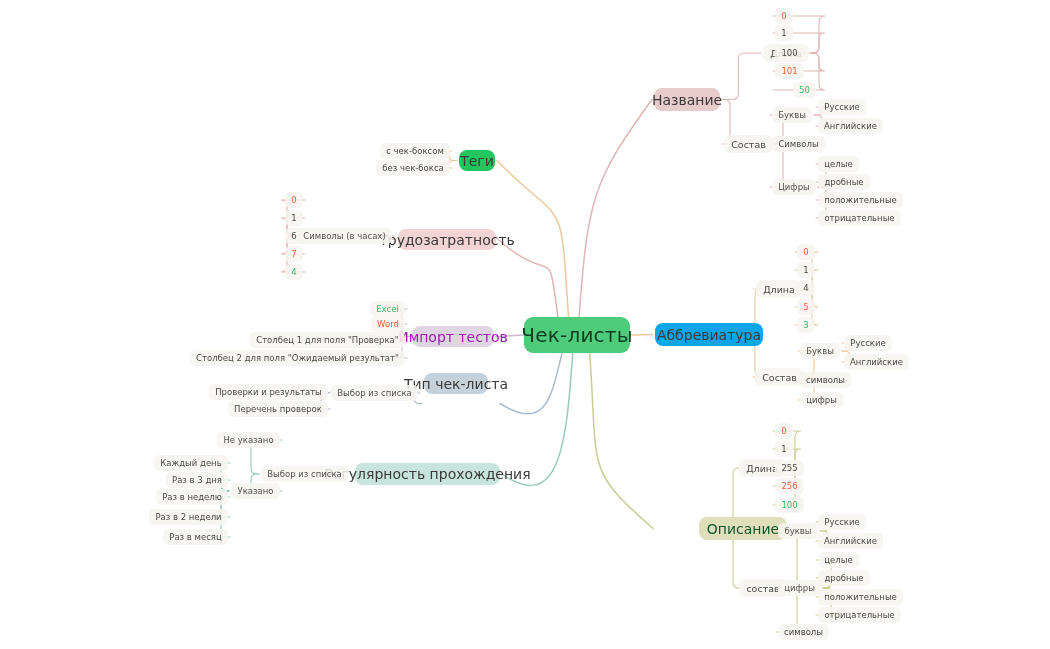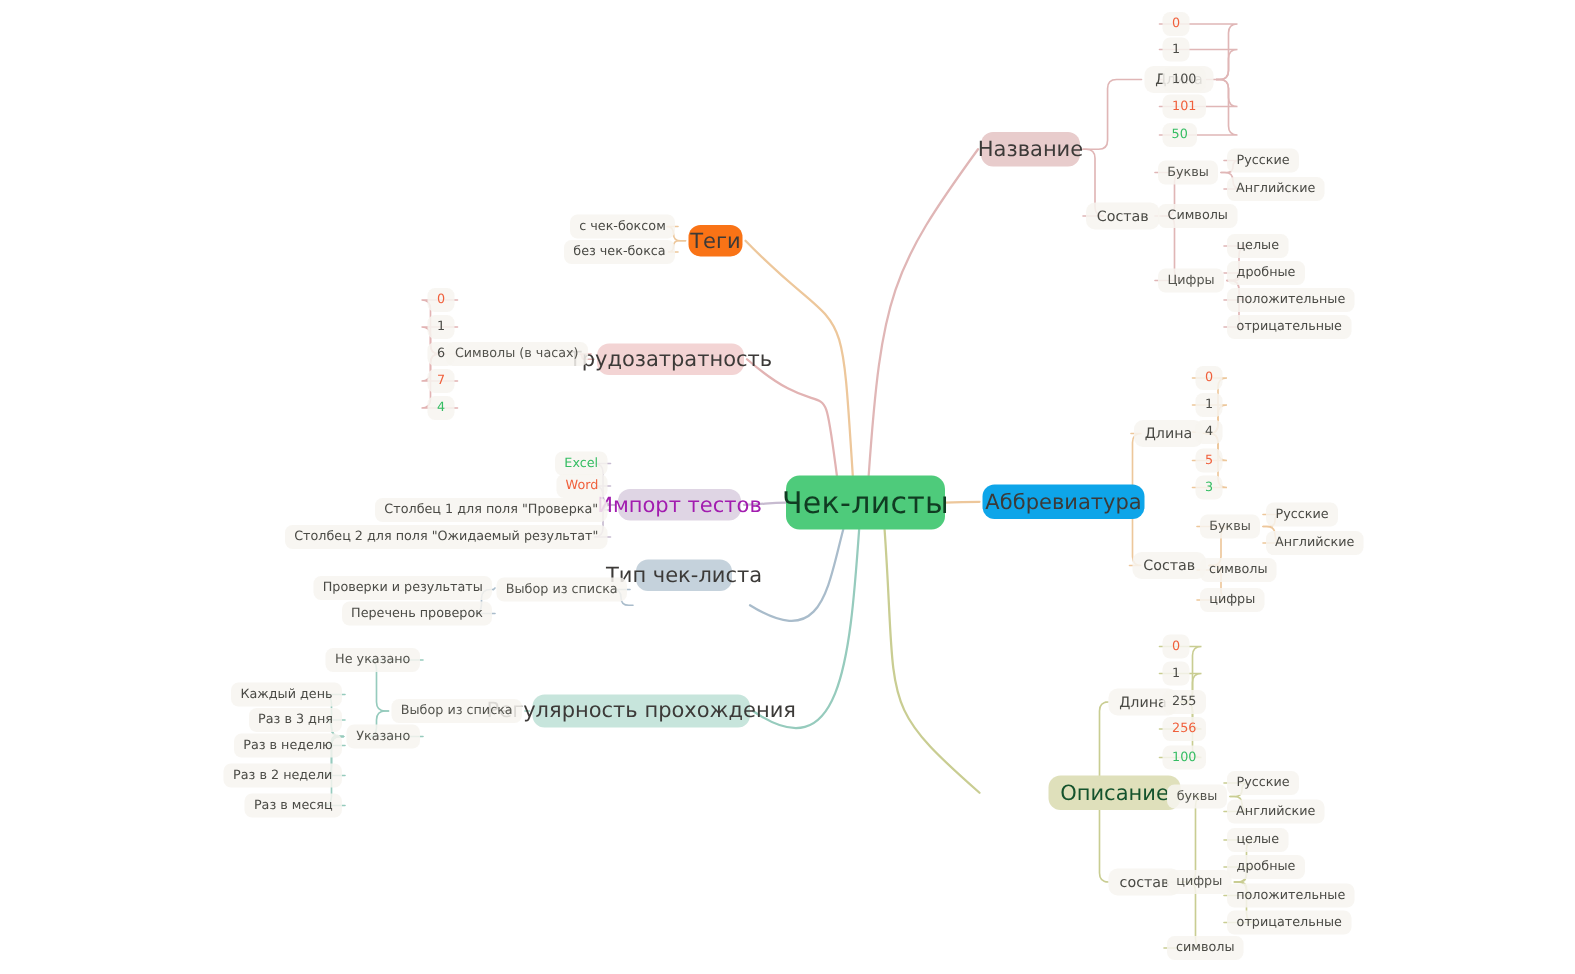--- a/index.html
+++ b/index.html
@@ -96,31 +96,31 @@
       <path d="M229,491 L226.5,491 Q221,491 221,485.5 L221,485.5 Q221,480 215.5,480 L230,480" stroke="#96cbbd" stroke-width="1.1" fill="none" stroke-linecap="round"></path>
       <path d="M229,491 L224,491 Q221,491 221,494 L221,494 Q221,497 218,497 L230,497" stroke="#96cbbd" stroke-width="1.1" fill="none" stroke-linecap="round"></path>
       <path d="M229,491 L227,491 Q221,491 221,497 L221,511 Q221,517 215,517 L230,517" stroke="#96cbbd" stroke-width="1.1" fill="none" stroke-linecap="round"></path>
       <path d="M229,491 L227,491 Q221,491 221,497 L221,531 Q221,537 215,537 L230,537" stroke="#96cbbd" stroke-width="1.1" fill="none" stroke-linecap="round"></path>
     </svg>
   <div id="nodes">
       <div class="node root" style="left: 524px; top: 317px; width: 106px; height: 36px; background: rgb(78, 203, 123);">Чек-листы</div>
       <div class="node main" style="left: 654px; top: 88px; width: 66px; height: 23px; background: rgb(232, 204, 204); color: rgb(60, 58, 56);">Название</div>
       <div class="node main" style="left: 655px; top: 323px; width: 108px; height: 23px; background: #0ea5e9; color: rgb(60, 58, 56);">Аббревиатура</div>
       <div class="node main" style="left: 655px; top: 517px; width: 88px; height: 23px; background: rgb(223, 224, 187); color: #14532d; margin-left: 44px;">Описание</div>
-      <div class="node main" style="left: 459px; top: 150px; width: 36px; height: 21px; background: #f97316; color: rgb(60, 58, 56);">Теги</div>
+      <div class="node main" style="left: 459px; top: 150px; width: 36px; height: 21px; background: #22c55e; color: rgb(60, 58, 56);">Теги</div>
       <div class="node main" style="left: 398px; top: 229px; width: 98px; height: 21px; background: rgb(243, 212, 212); color: rgb(60, 58, 56);">Трудозатратность</div>
       <div class="node main" style="left: 412px; top: 326px; width: 82px; height: 21px; background: rgb(223, 213, 228); color: #a21caf;">Импорт тестов</div>
       <div class="node main" style="left: 424px; top: 373px; width: 64px; height: 21px; background: rgb(197, 210, 220); color: rgb(60, 58, 56);">Тип чек-листа</div>
       <div class="node main" style="left: 355px; top: 463px; width: 145px; height: 22px; background: rgb(199, 229, 220); color: rgb(60, 58, 56);">Регулярность прохождения</div>
       <div class="node sub" style="left: 763px; top: 44px; width: 46px; height: 18px; background: rgba(247, 244, 240, 0.85);">Длина</div>
       <div class="node leaf c-red" style="left: 775px; top: 8px; width: 18px; height: 16px; background: rgba(247, 244, 240, 0.85);">0</div>
       <div class="node leaf c-dark" style="left: 775px; top: 25px; width: 18px; height: 16px; background: rgba(247, 244, 240, 0.85);">1</div>
       <div class="node leaf c-dark" style="left: 775px; top: 45px; width: 29px; height: 16px; background: rgba(247, 244, 240, 0.85);">100</div>
       <div class="node leaf c-red" style="left: 775px; top: 63px; width: 29px; height: 16px; background: rgba(247, 244, 240, 0.85);">101</div>
-      <div class="node leaf c-green" style="left: 775px; top: 82px; width: 23px; height: 16px; background: rgba(247, 244, 240, 0.85); text-align: right;">50</div>
+      <div class="node leaf c-green" style="left: 793px; top: 82px; width: 23px; height: 16px; background: rgba(247, 244, 240, 0.85); text-align: right;">50</div>
       <div class="node sub" style="left: 724px; top: 135px; width: 49px; height: 18px; background: rgba(247, 244, 240, 0.85);">Состав</div>
       <div class="node leaf" style="left: 772px; top: 107px; width: 40px; height: 16px; background: rgba(247, 244, 240, 0.85);">Буквы</div>
       <div class="node leaf c-dark" style="left: 818px; top: 99px; width: 48px; height: 16px; background: rgba(247, 244, 240, 0.85);">Русские</div>
       <div class="node leaf c-dark" style="left: 818px; top: 118px; width: 65px; height: 16px; background: rgba(247, 244, 240, 0.85);">Английские</div>
       <div class="node leaf c-dark" style="left: 772px; top: 136px; width: 53px; height: 16px; background: rgba(247, 244, 240, 0.85);">Символы</div>
       <div class="node leaf" style="left: 772px; top: 179px; width: 44px; height: 16px; background: rgba(247, 244, 240, 0.85);">Цифры</div>
       <div class="node leaf c-dark" style="left: 818px; top: 156px; width: 41px; height: 16px; background: rgba(247, 244, 240, 0.85);">целые</div>
       <div class="node leaf c-dark" style="left: 818px; top: 174px; width: 52px; height: 16px; background: rgba(247, 244, 240, 0.85);">дробные</div>
       <div class="node leaf c-dark" style="left: 818px; top: 192px; width: 85px; height: 16px; background: rgba(247, 244, 240, 0.85);">положительные</div>
       <div class="node leaf c-dark" style="left: 818px; top: 210px; width: 83px; height: 16px; background: rgba(247, 244, 240, 0.85);">отрицательные</div>

